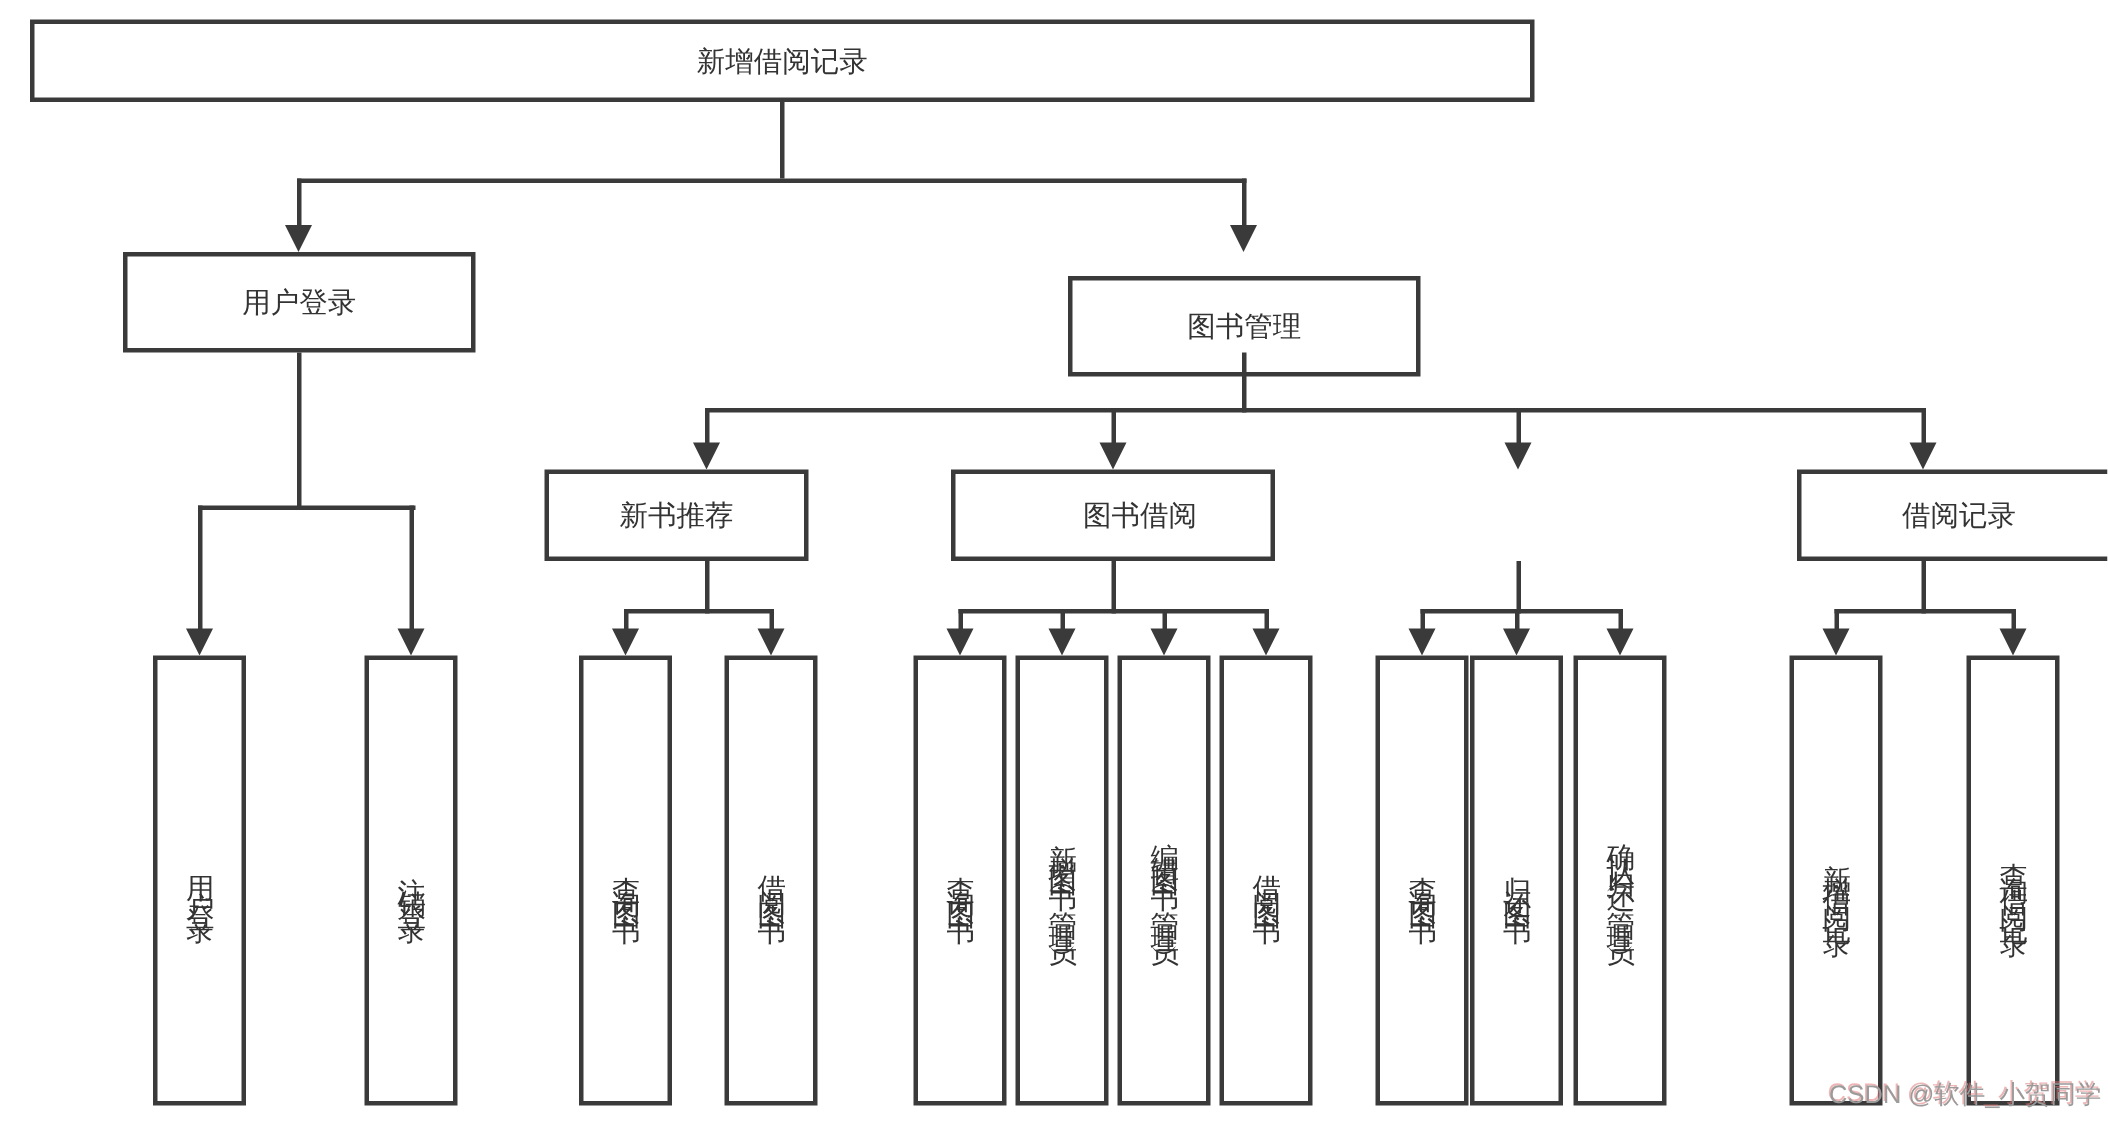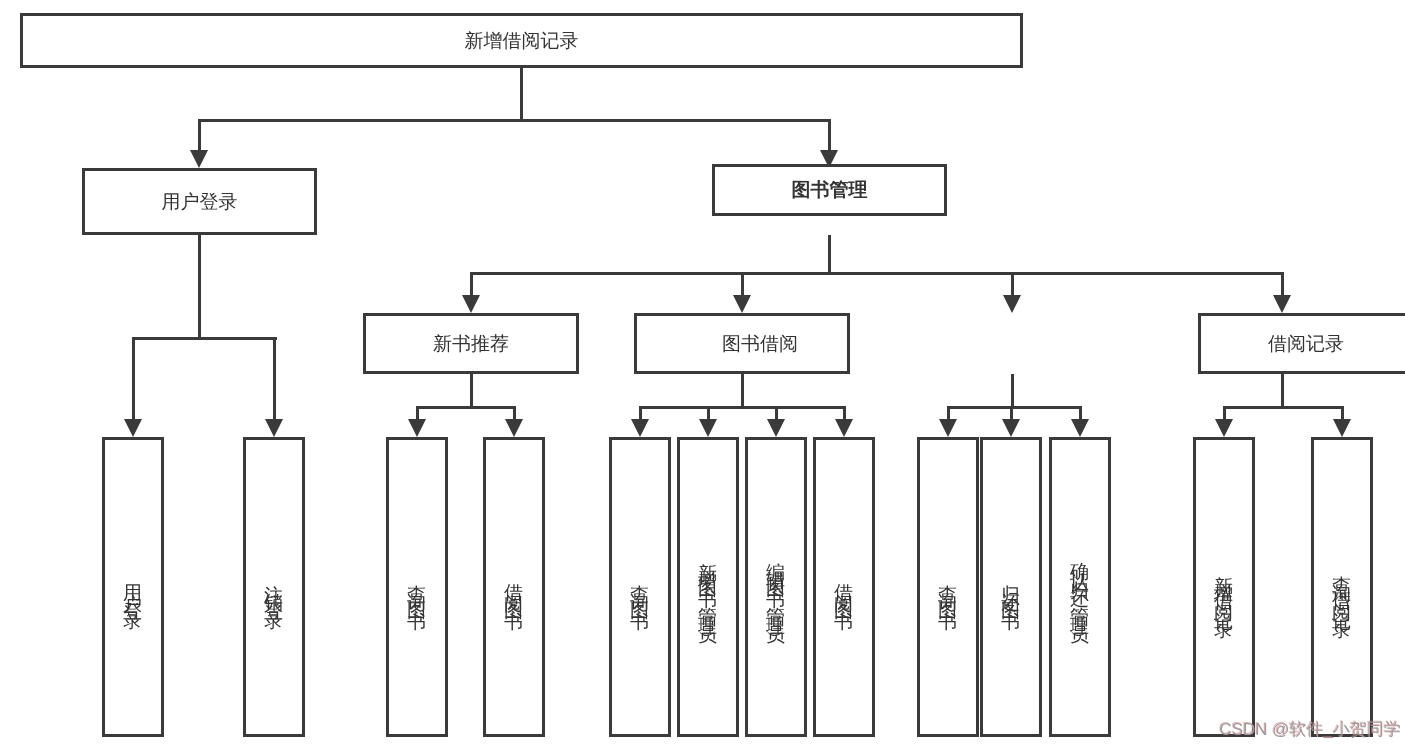--- a/index.html
+++ b/index.html
@@ -63,21 +63,21 @@
   <div class="vl" style="left:520px;top:68px;height:51px;"></div>
   <div class="hl" style="left:198px;top:119px;width:633px;"></div>
   <div class="vl" style="left:198px;top:119px;height:36px;"></div>
   <div class="ar" style="left:190px;top:150px;"></div>
   <div class="vl" style="left:828px;top:119px;height:36px;"></div>
   <div class="ar" style="left:820px;top:150px;"></div>
 
   <div class="box" style="left:82px;top:168px;width:235px;height:67px;">
     <span>用户登录</span>
   </div>
-  <div class="box" style="left:712px;top:164px;width:235px;height:52px;font-weight:bold;">
+  <div class="box" style="left:712px;top:184px;width:235px;height:67px;">
     <span>图书管理</span>
   </div>
 
   <div class="vl" style="left:198px;top:235px;height:103px;"></div>
   <div class="hl" style="left:132px;top:337px;width:145px;"></div>
   <div class="vl" style="left:132px;top:337px;height:83px;"></div>
   <div class="ar" style="left:124px;top:419px;"></div>
   <div class="vl" style="left:273px;top:337px;height:83px;"></div>
   <div class="ar" style="left:265px;top:419px;"></div>
 
@@ -85,21 +85,21 @@
   <div class="hl" style="left:470px;top:272px;width:813px;"></div>
   <div class="vl" style="left:470px;top:272px;height:26px;"></div>
   <div class="ar" style="left:462px;top:295px;"></div>
   <div class="vl" style="left:741px;top:272px;height:26px;"></div>
   <div class="ar" style="left:733px;top:295px;"></div>
   <div class="vl" style="left:1011px;top:272px;height:26px;"></div>
   <div class="ar" style="left:1003px;top:295px;"></div>
   <div class="vl" style="left:1281px;top:272px;height:26px;"></div>
   <div class="ar" style="left:1273px;top:295px;"></div>
 
-  <div class="box" style="left:363px;top:313px;width:216px;height:61px;">
+  <div class="box" style="left:363px;top:313px;width:176px;height:61px;">
     <span>新书推荐</span>
   </div>
   <div class="box" style="left:634px;top:313px;width:216px;height:61px;padding-left:36px;">
     <span>图书借阅</span>
   </div>
   <div class="box" style="left:1198px;top:313px;width:216px;height:61px;">
     <span>借阅记录</span>
   </div>
 
   <div class="vl" style="left:470px;top:374px;height:35px;"></div>

